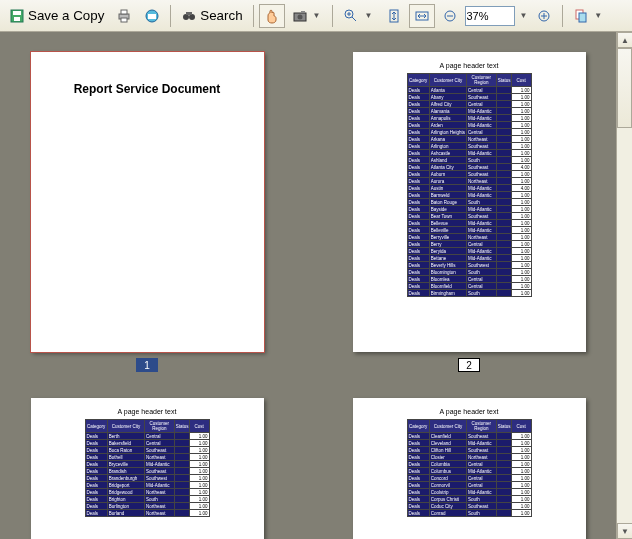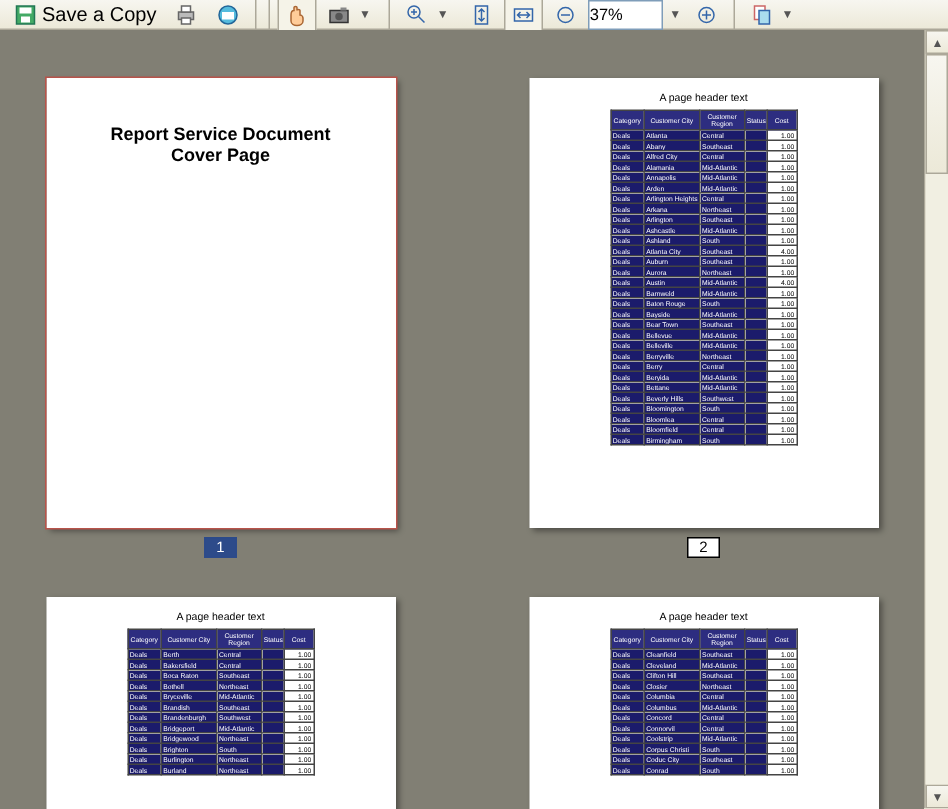--- a/index.html
+++ b/index.html
@@ -7,21 +7,21 @@
   font-family: Tahoma, Arial, sans-serif;
   font-size: 11px;
   background: #ece9d8;
   width: 632px;
   height: 539px;
   overflow: hidden;
   display: flex;
   flex-direction: column;
 }
 .toolbar {
-  height: 20px;
+  height: 32px;
   background: linear-gradient(#f7f6f0, #ece9d8);
   border-bottom: 1px solid #aca899;
   display: flex;
   align-items: center;
   padding: 0 4px;
   gap: 2px;
 }
 .sep {
   width: 1px;
   height: 22px;
@@ -61,21 +61,21 @@
 }
 .viewer-container {
   flex: 1;
   display: flex;
   overflow: hidden;
 }
 .viewer {
   flex: 1;
   background: #817f74;
   overflow: auto;
-  padding: 32px 16px;
+  padding: 20px 16px;
 }
 .pages {
   display: grid;
   grid-template-columns: 1fr 1fr;
   gap: 26px 60px;
 }
 .page-wrap {
   display: flex;
   flex-direction: column;
   align-items: center;
@@ -197,20 +197,30 @@
   </button>
   <button class="tbtn">
     <span class="icon">
       <svg viewBox="0 0 16 16">
           <circle cx="8" cy="8" r="6" fill="#5bd" stroke="#269"></circle>
           <path d="M4 6h8v5H4z" fill="#fff"></path>
         </svg>
     </span>
   </button>
   <div class="sep"></div>
+  <button class="tbtn">
+    <span class="icon">
+      <svg viewBox="0 0 16 16">
+          <circle cx="5" cy="9" r="3" fill="#444"></circle>
+          <circle cx="11" cy="9" r="3" fill="#444"></circle>
+          <rect x="5" y="4" width="6" height="3" fill="#666"></rect>
+        </svg>
+    </span>
+    <span>Search</span>
+  </button>
   <div class="sep"></div>
   <button class="tbtn" style="border:1px solid #aca899;background:#f5f3e8;">
     <span class="icon">
       <svg viewBox="0 0 16 16">
           <path d="M4 8c0-2 1-3 2-3v-2c0-1 2-1 2 0v2c0-1 2-1 2 0v3c1 0 2 1 2 2v2c0 2-2 3-4 3s-4-1-4-3z" fill="#fc9" stroke="#a63"></path>
         </svg>
     </span>
   </button>
   <button class="tbtn">
     <span class="icon">
@@ -279,21 +289,20 @@
   </button>
 </div>
 
 <div class="viewer-container">
 <div class="viewer">
   <div class="pages">
     <div class="page-wrap">
       <div class="page selected">
         <div class="cover-text">
           <div>Report Service Document</div>
-          <div>Cover Page</div>
         </div>
       </div>
       <div class="page-num selected">1</div>
     </div>
 
     <div class="page-wrap">
       <div class="page">
         <div class="report-header">A page header text</div>
         <table class="report-table">
           <thead>

